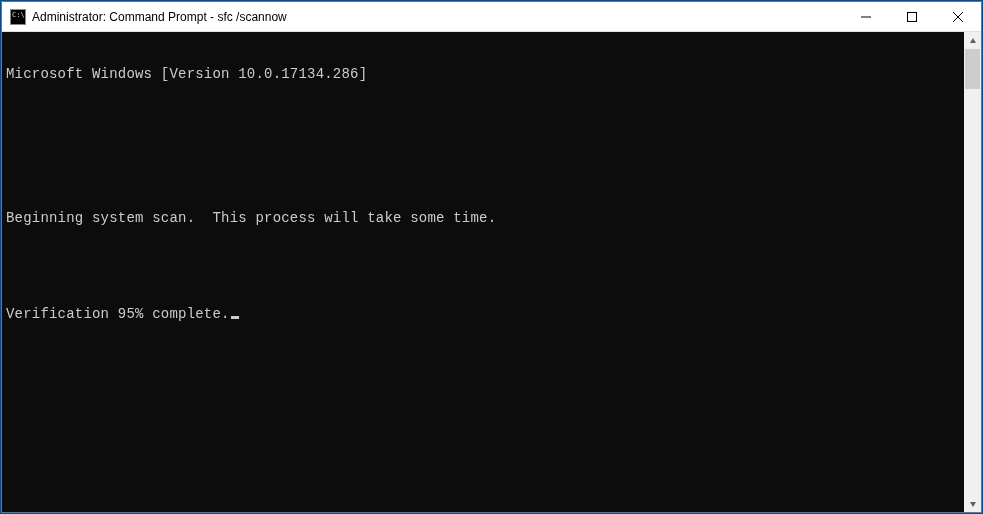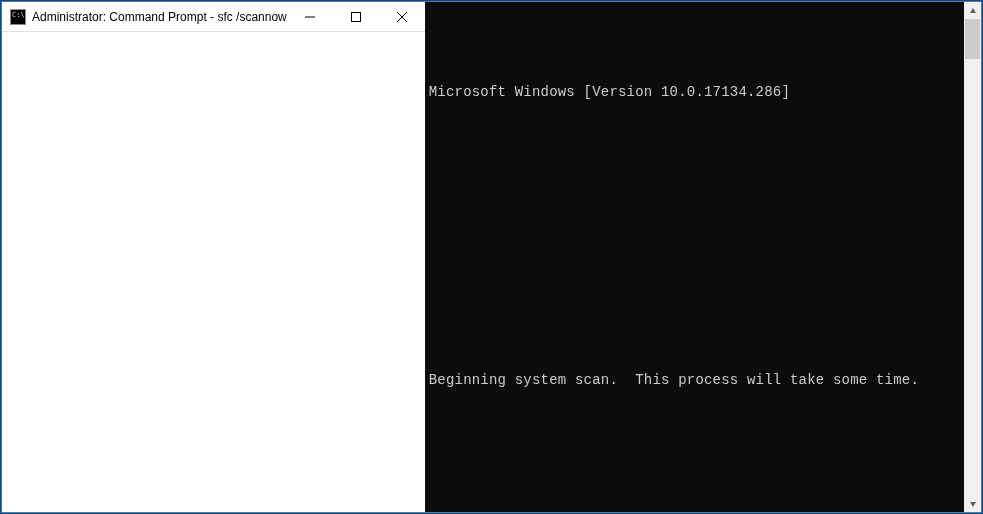--- a/index.html
+++ b/index.html
@@ -12,21 +12,21 @@
     }
     .window {
       position: absolute;
       left: 1px;
       top: 1px;
       width: 981px;
       height: 512px;
       background: #fff;
       border: 1px solid #5a7a9a;
       display: flex;
-      flex-direction: row;
+      flex-direction: column;
     }
     .titlebar {
       height: 30px;
       background: #fff;
       display: flex;
       align-items: center;
       border-bottom: 1px solid #e0e0e0;
       flex-shrink: 0;
     }
     .titlebar-icon {
@@ -78,21 +78,21 @@
       background: #0c0c0c;
       color: #ccc;
       font-family: Consolas, "Courier New", monospace;
       font-size: 14px;
       line-height: 16px;
       padding: 2px 0 0 4px;
       white-space: pre;
       overflow: hidden;
       letter-spacing: 0.2px;
     }
-    .terminal .line { min-height: 16px; margin-top: 48px; }
+    .terminal .line { min-height: 16px; }
     .cursor {
       display: inline-block;
       width: 8px;
       height: 3px;
       background: #ccc;
       vertical-align: baseline;
       margin-bottom: -1px;
       margin-left: 1px;
     }
     .scrollbar {
@@ -153,21 +153,21 @@
       </div>
     </div>
   </div>
   <div class="content-area">
     <div class="terminal">
       <div class="line">Microsoft Windows [Version 10.0.17134.286]</div>
       <div class="line"></div>
       <div class="line"></div>
       <div class="line">Beginning system scan.  This process will take some time.</div>
       <div class="line"></div>
-      <div class="line"><span class="cursor"></span></div>
+      <div class="line"><span>Verification 95% complete.</span><span class="cursor"></span></div>
     </div>
     <div class="scrollbar">
       <div class="sb-arrow">
         <svg viewBox="0 0 8 8">
             <polygon points="4,1 7,6 1,6"></polygon>
           </svg>
       </div>
       <div class="sb-track">
         <div class="sb-thumb"></div>
       </div>

